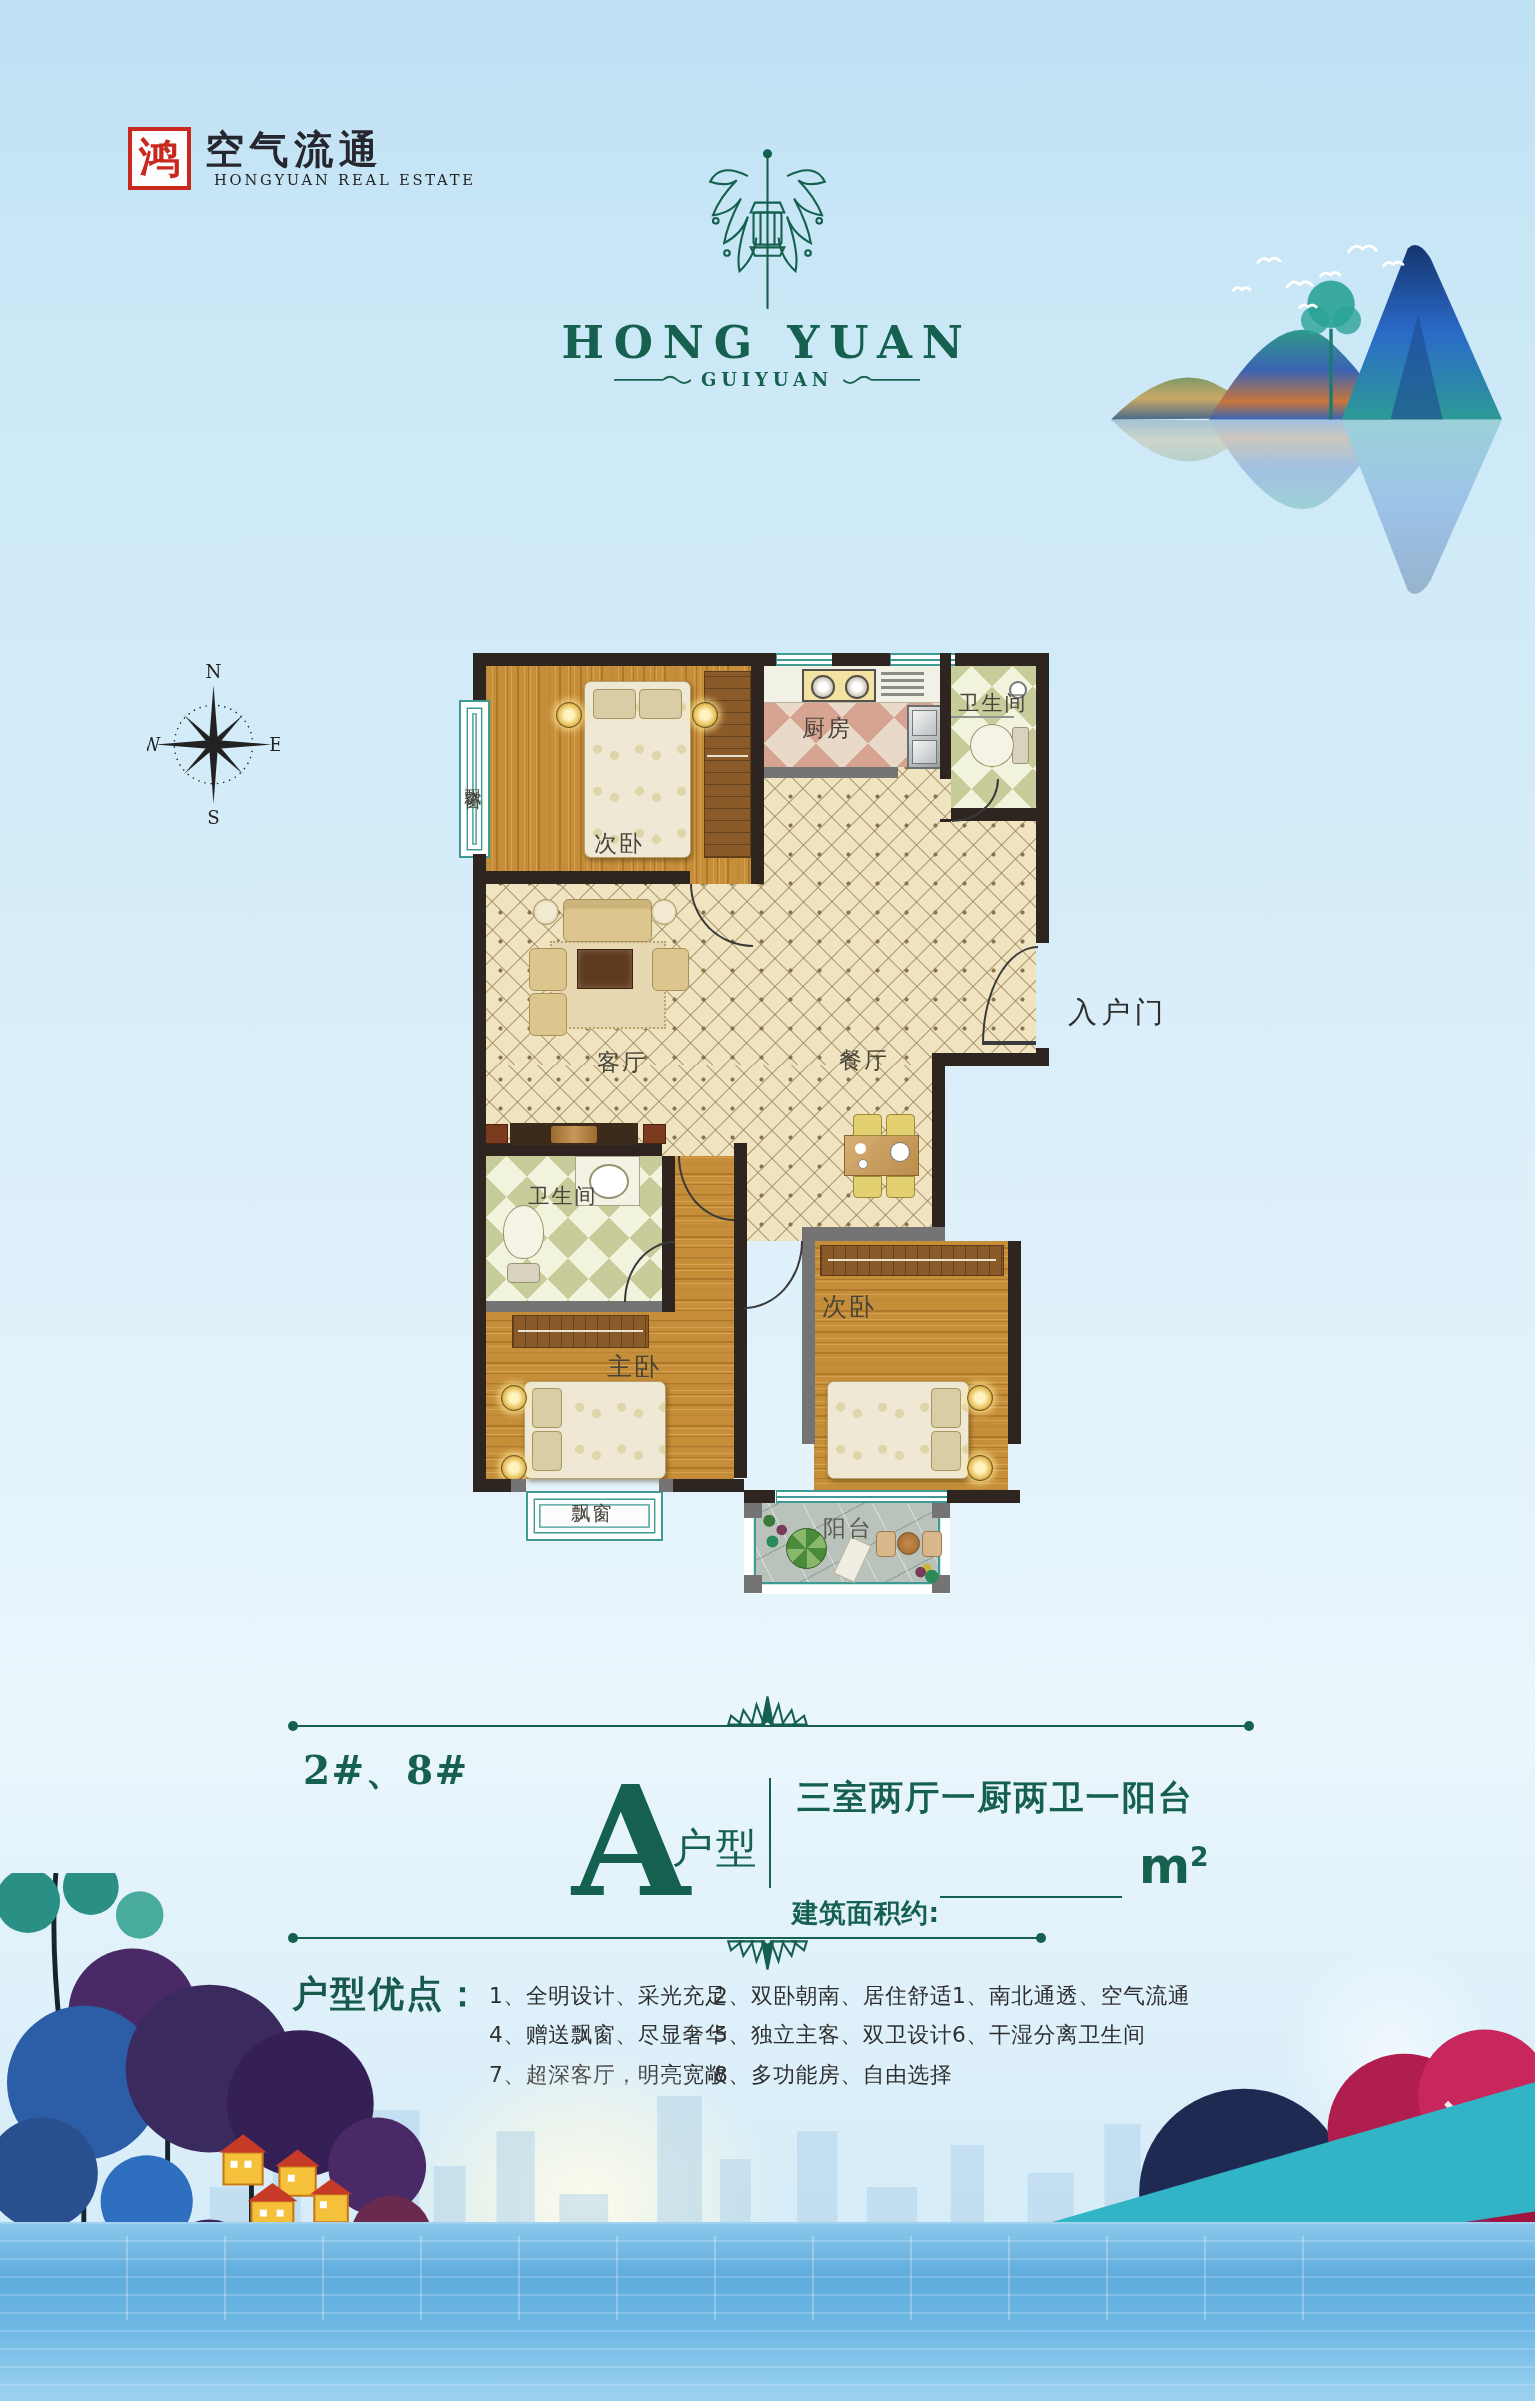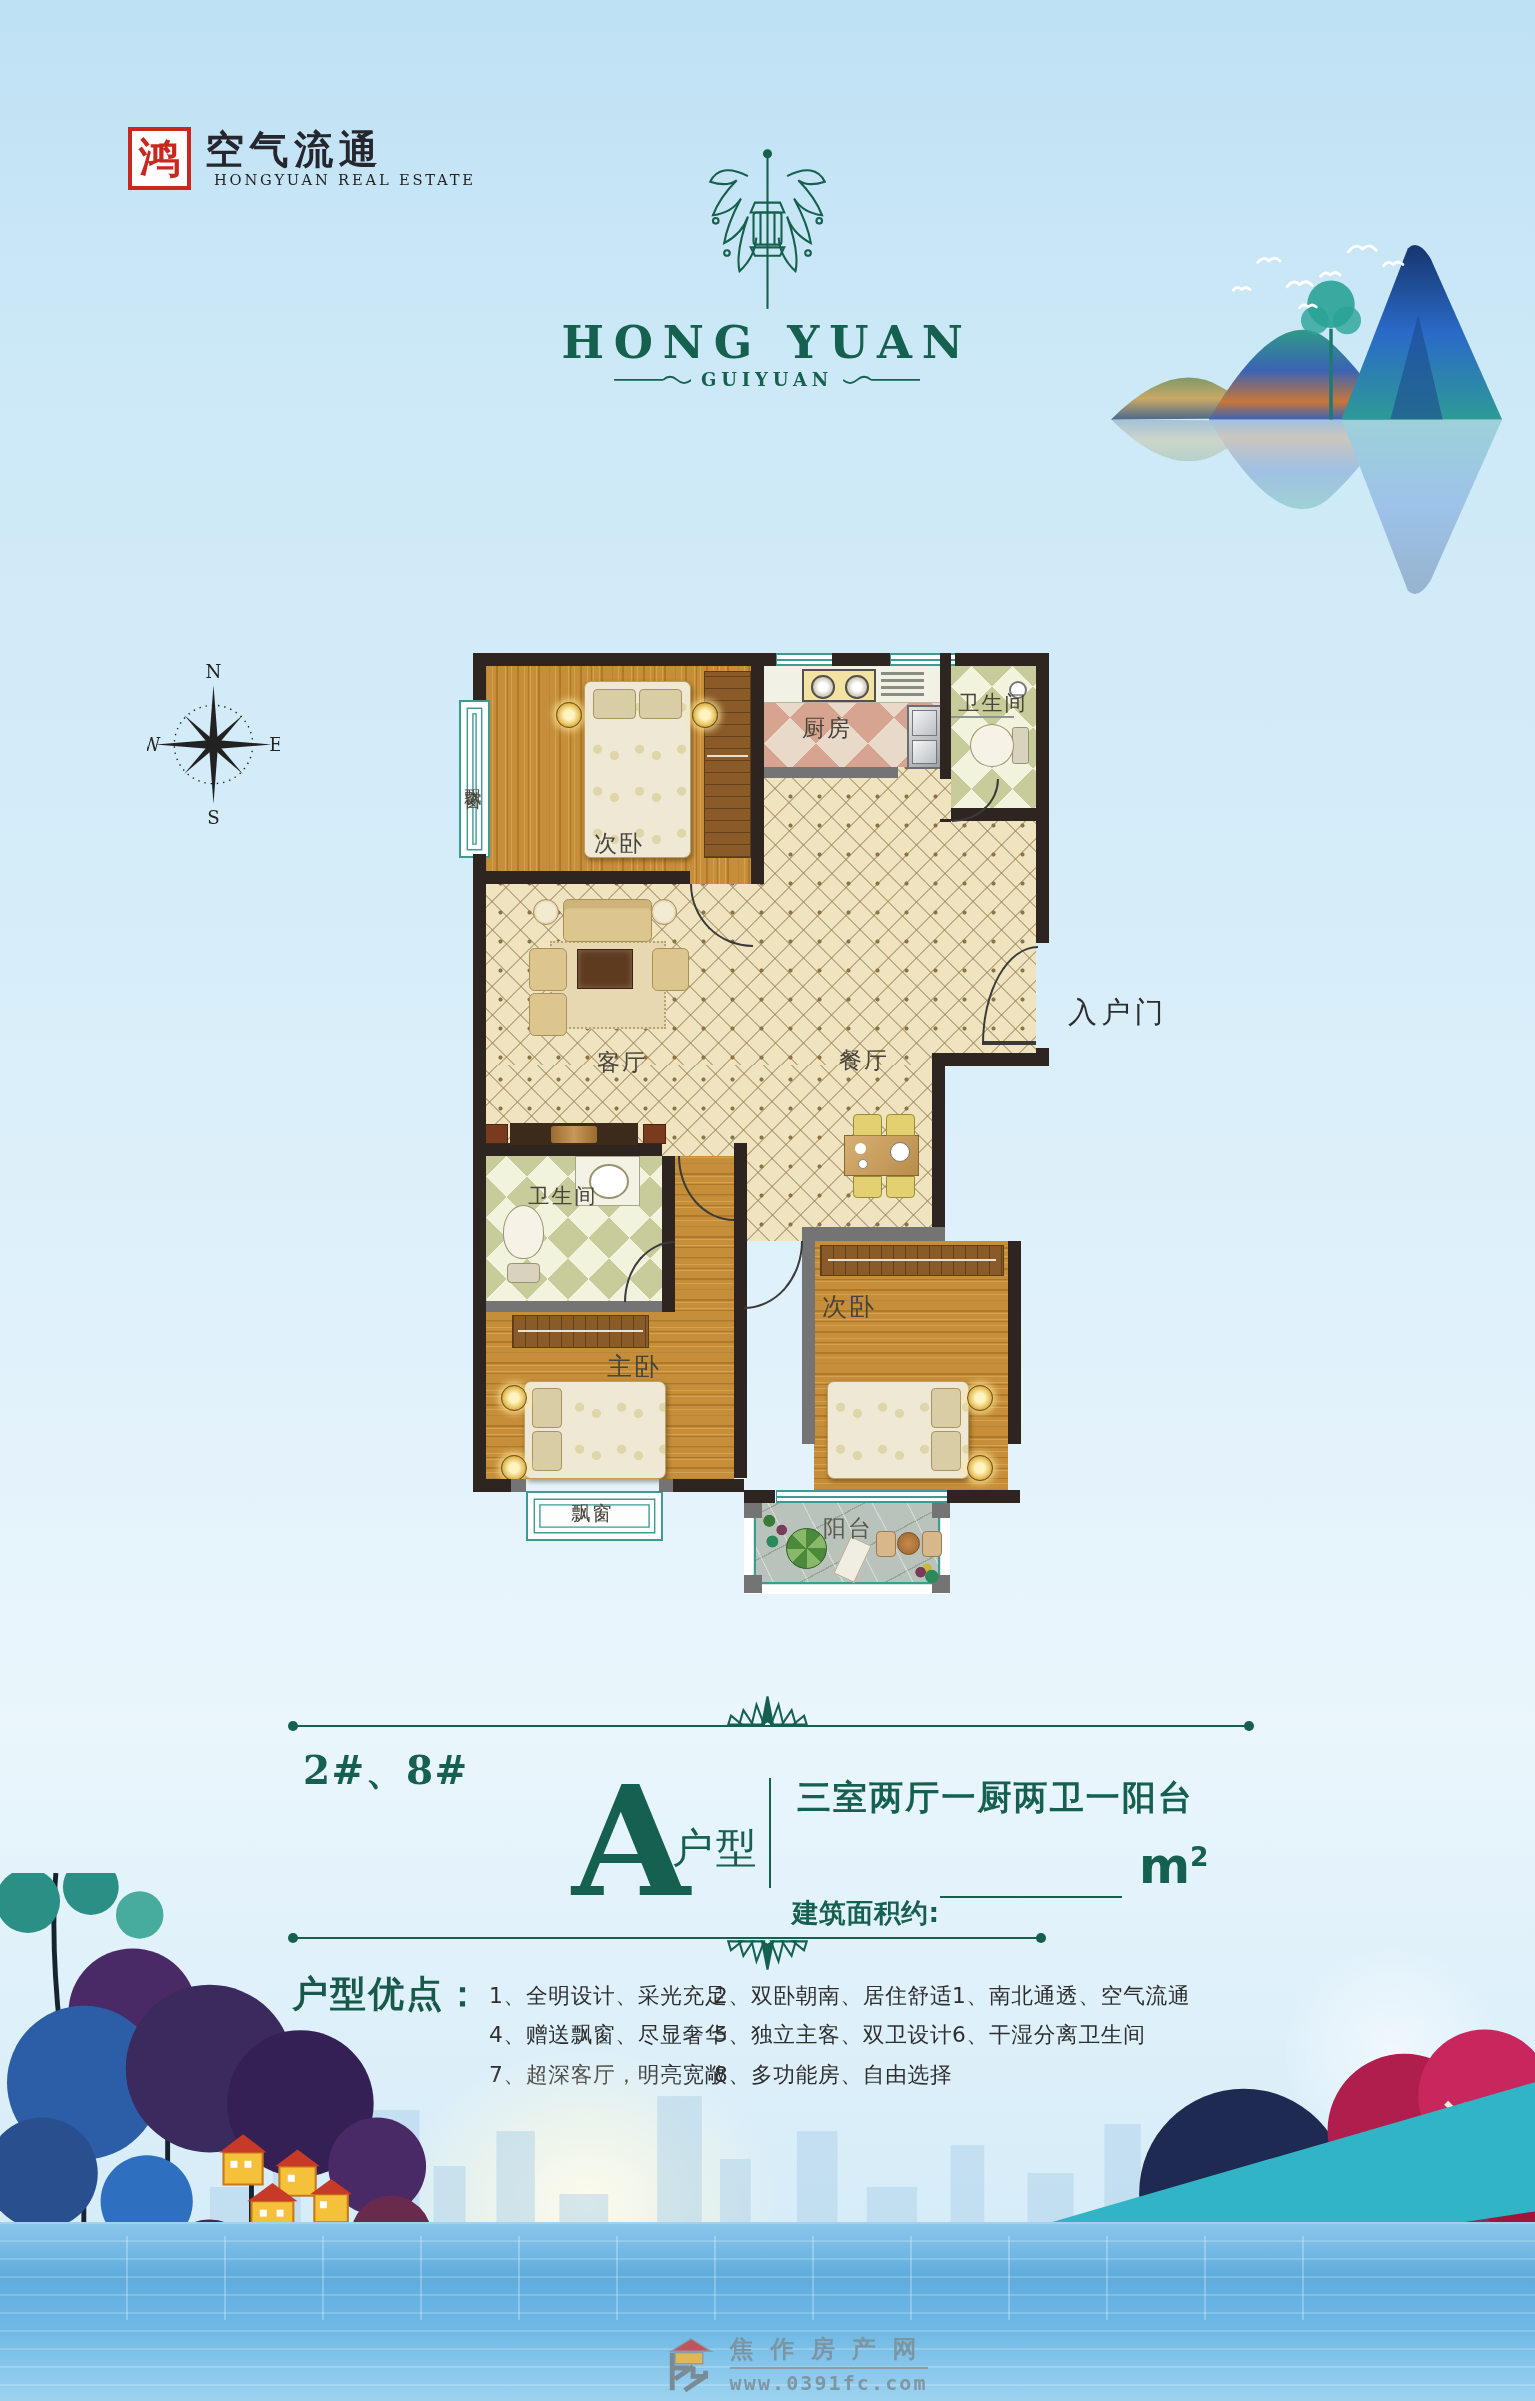--- a/index.html
+++ b/index.html
@@ -445,26 +445,15 @@
   <svg class="abs" style="left:887px;top:2054px;" width="648" height="259" viewBox="0 0 927 370">
     <polygon points="30,300 927,40 927,225 0,365" fill="#31b4c6"></polygon>
   </svg>
 
   <div class="abs" style="left:0;top:2222px;width:1535px;height:180px;background:
       repeating-linear-gradient(180deg,rgba(255,255,255,.18) 0 2.1px,transparent 2.1px 18px),
       linear-gradient(180deg,#8cc8ec 0%,#5facdd 30%,#6fb9e5 60%,#9ed3f0 100%);"></div>
   <div class="abs" style="left:126px;top:2236px;width:1258px;height:84px;background:
       repeating-linear-gradient(90deg,rgba(255,255,255,.5) 0 2.1px,transparent 2.1px 98px);opacity:.5;"></div>
 
-  <div class="abs" style="left:665px;top:2336px;display:flex;gap:12.6px;opacity:.92;">
-    <svg width="52" height="57" viewBox="0 0 74 82">
-      <path d="M8 22 L37 4 L66 22 Z" fill="#c84a52" stroke="#8a9aa5" stroke-width="2"></path>
-      <rect x="14" y="24" width="40" height="16" fill="#e8b84a" stroke="#8a9aa5" stroke-width="2"></rect>
-      <path d="M10 24 V78 M10 46 L34 46 M14 62 L40 44 M40 44 V58 H58 V50 M28 78 L58 58" stroke="#79868e" stroke-width="7" fill="none"></path>
-    </svg>
-    <div>
-      <div style="font:bold 24px/1.1 'DejaVu Sans',sans-serif;color:#7d929e;letter-spacing:4.2px;">焦 作 房 产 网</div>
-      <div style="font:bold 20px/1 'DejaVu Sans Mono',monospace;color:#7d929e;letter-spacing:2.1px;border-top:2.1px solid #8a9aa5;margin-top:4.2px;padding-top:4.2px;">www.0391fc.com</div>
-    </div>
-  </div>
 
 </div>
 
 
 </body></html>

